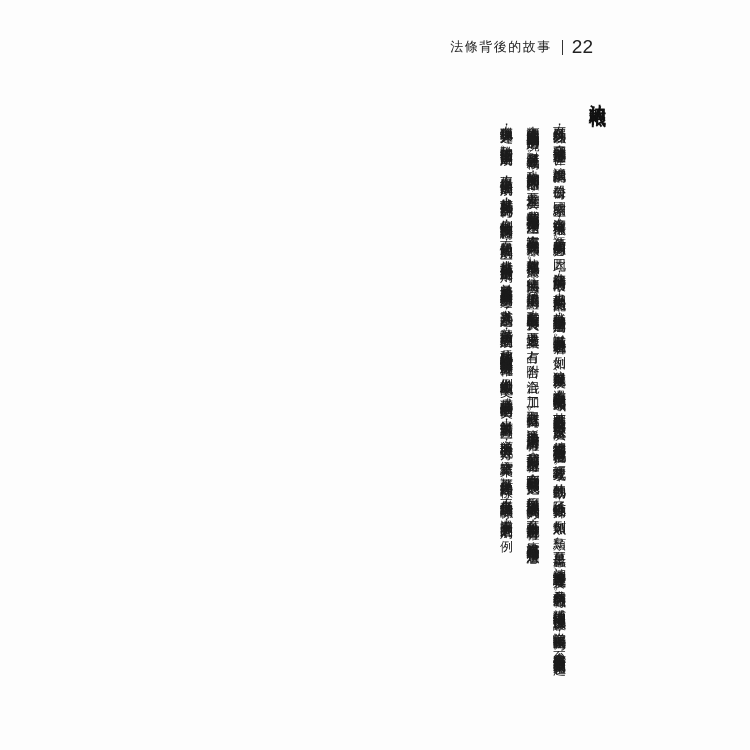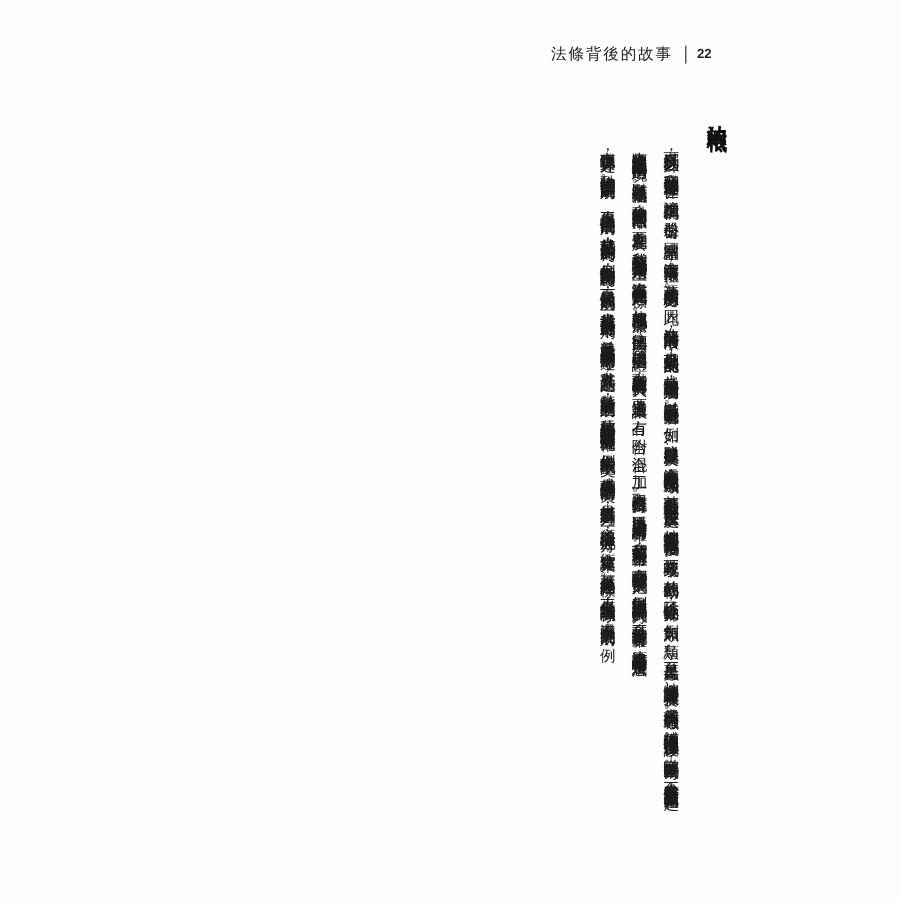--- a/index.html
+++ b/index.html
@@ -28,23 +28,23 @@
     color: #222;
   }
   .running-header .divider {
     width: 1px;
     height: 15px;
     background: #333;
     margin: 0 9px 0 10px;
   }
   .running-header .pagenum {
     font-family: "Liberation Sans", sans-serif;
-    font-size: 11px;
+    font-size: 19px;
     letter-spacing: 0;
-    font-weight: 700;
+    font-weight: 400;
   }
   
   .content {
     position: absolute;
     top: 90px;
     right: 141px;
     height: 644px;
     writing-mode: vertical-rl;
     text-orientation: mixed;
   }

